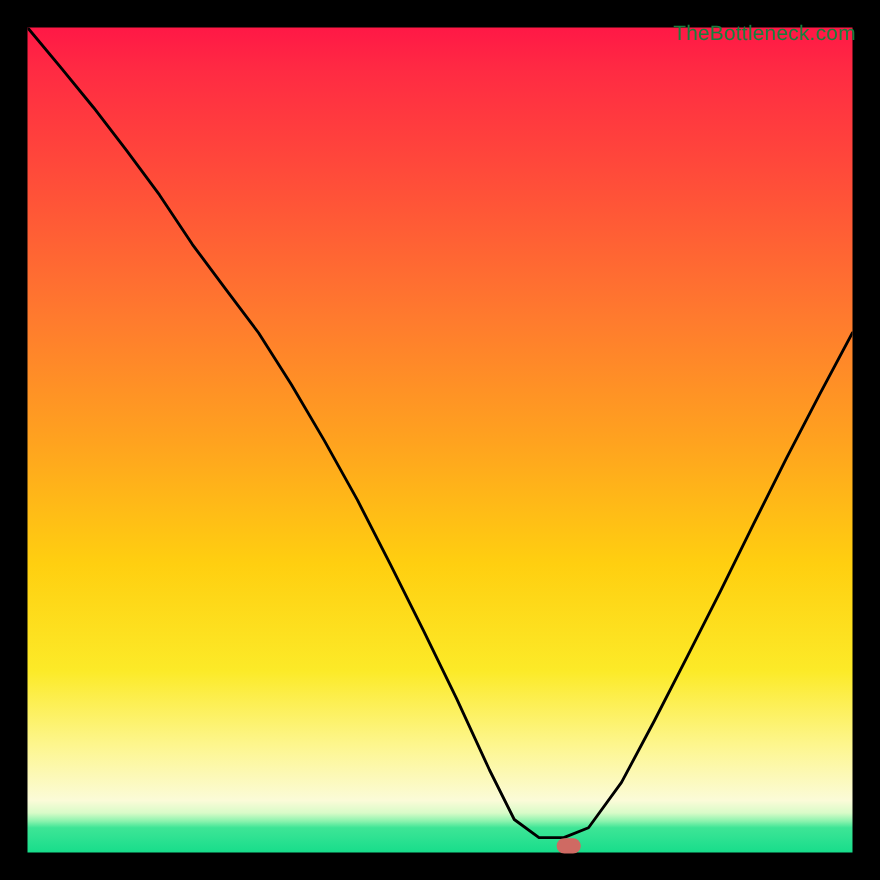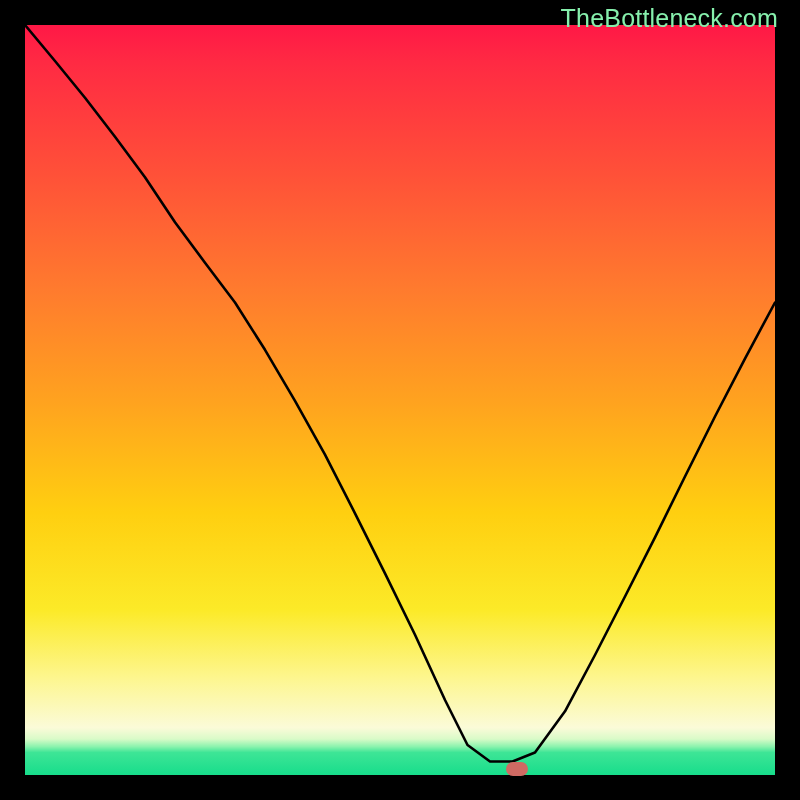--- a/index.html
+++ b/index.html
@@ -51,24 +51,24 @@
     width: 100%;
     height: 100%;
   }
   .marker {
     position: absolute;
     background: #cf6a63;
     border-radius: 7px;
   }
   .watermark {
     position: absolute;
-    top: 4px;
+    top: 20px;
     right: 22px;
-    color: #86efac;
-    font-size: 25px;
+    color: #15803d;
+    font-size: 19px;
     font-weight: 500;
     letter-spacing: 0.2px;
     user-select: none;
   }
 </style>
 </head>
 <body>
 
 <div class="stage">
 

